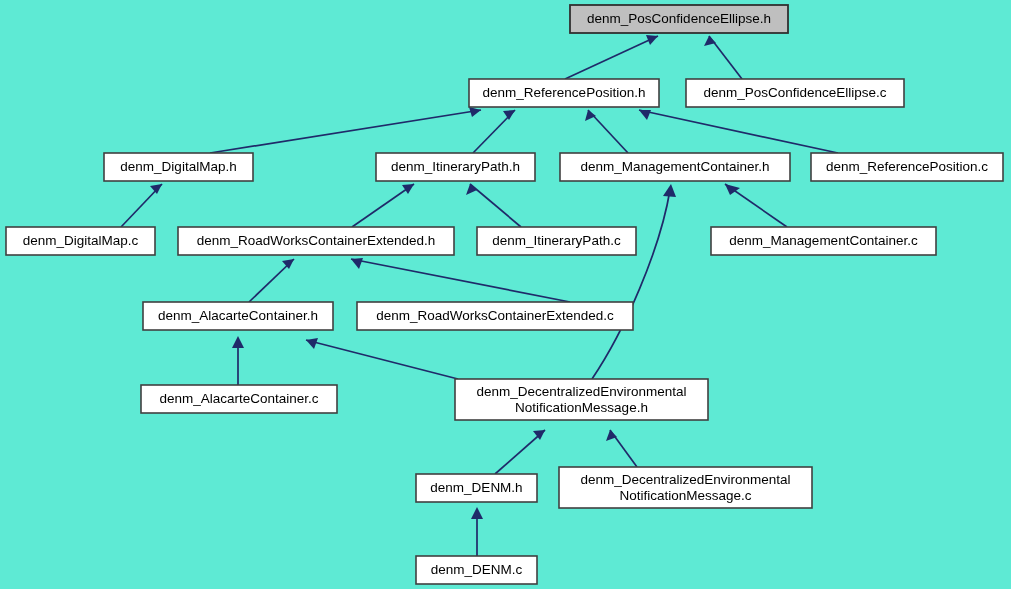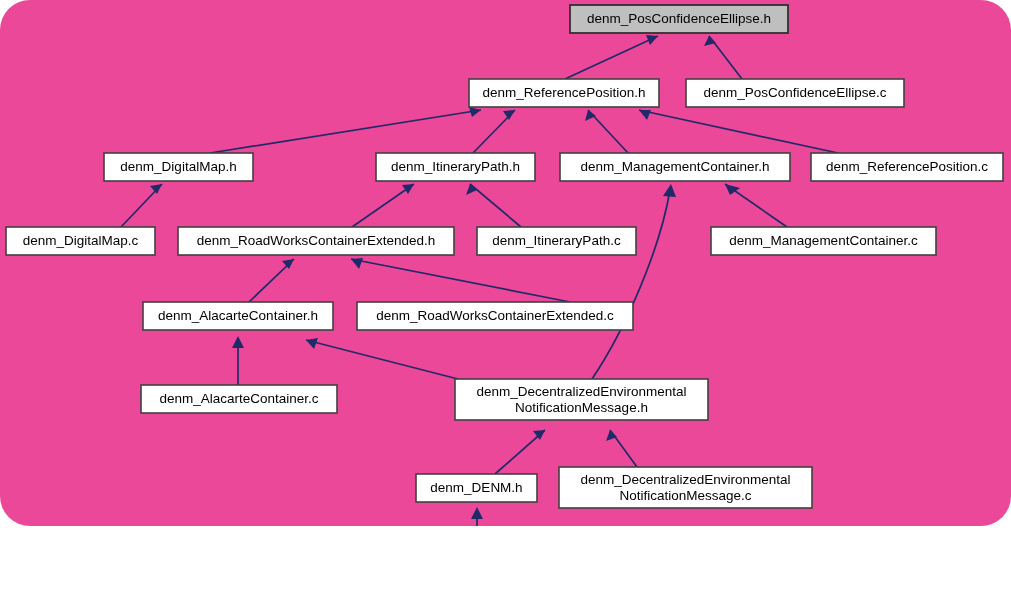--- a/index.html
+++ b/index.html
@@ -3,25 +3,24 @@
 <meta charset="utf-8">
 <style>
   html, body {
     margin: 0;
     padding: 0;
     background: #ffffff;
   }
   #graph-root {
     position: relative;
     width: 1011px;
-    height: 526px;
-    background: #ec4899;
+    height: 589px;
+    background: #5eead4;
     font-family: "Liberation Sans", sans-serif;
     overflow: hidden;
-    border-radius: 30px;
   }
   svg#dep-graph {
     position: absolute;
     left: 0;
     top: 0;
     width: 1011px;
     height: 589px;
     display: block;
   }
   .node-box {

